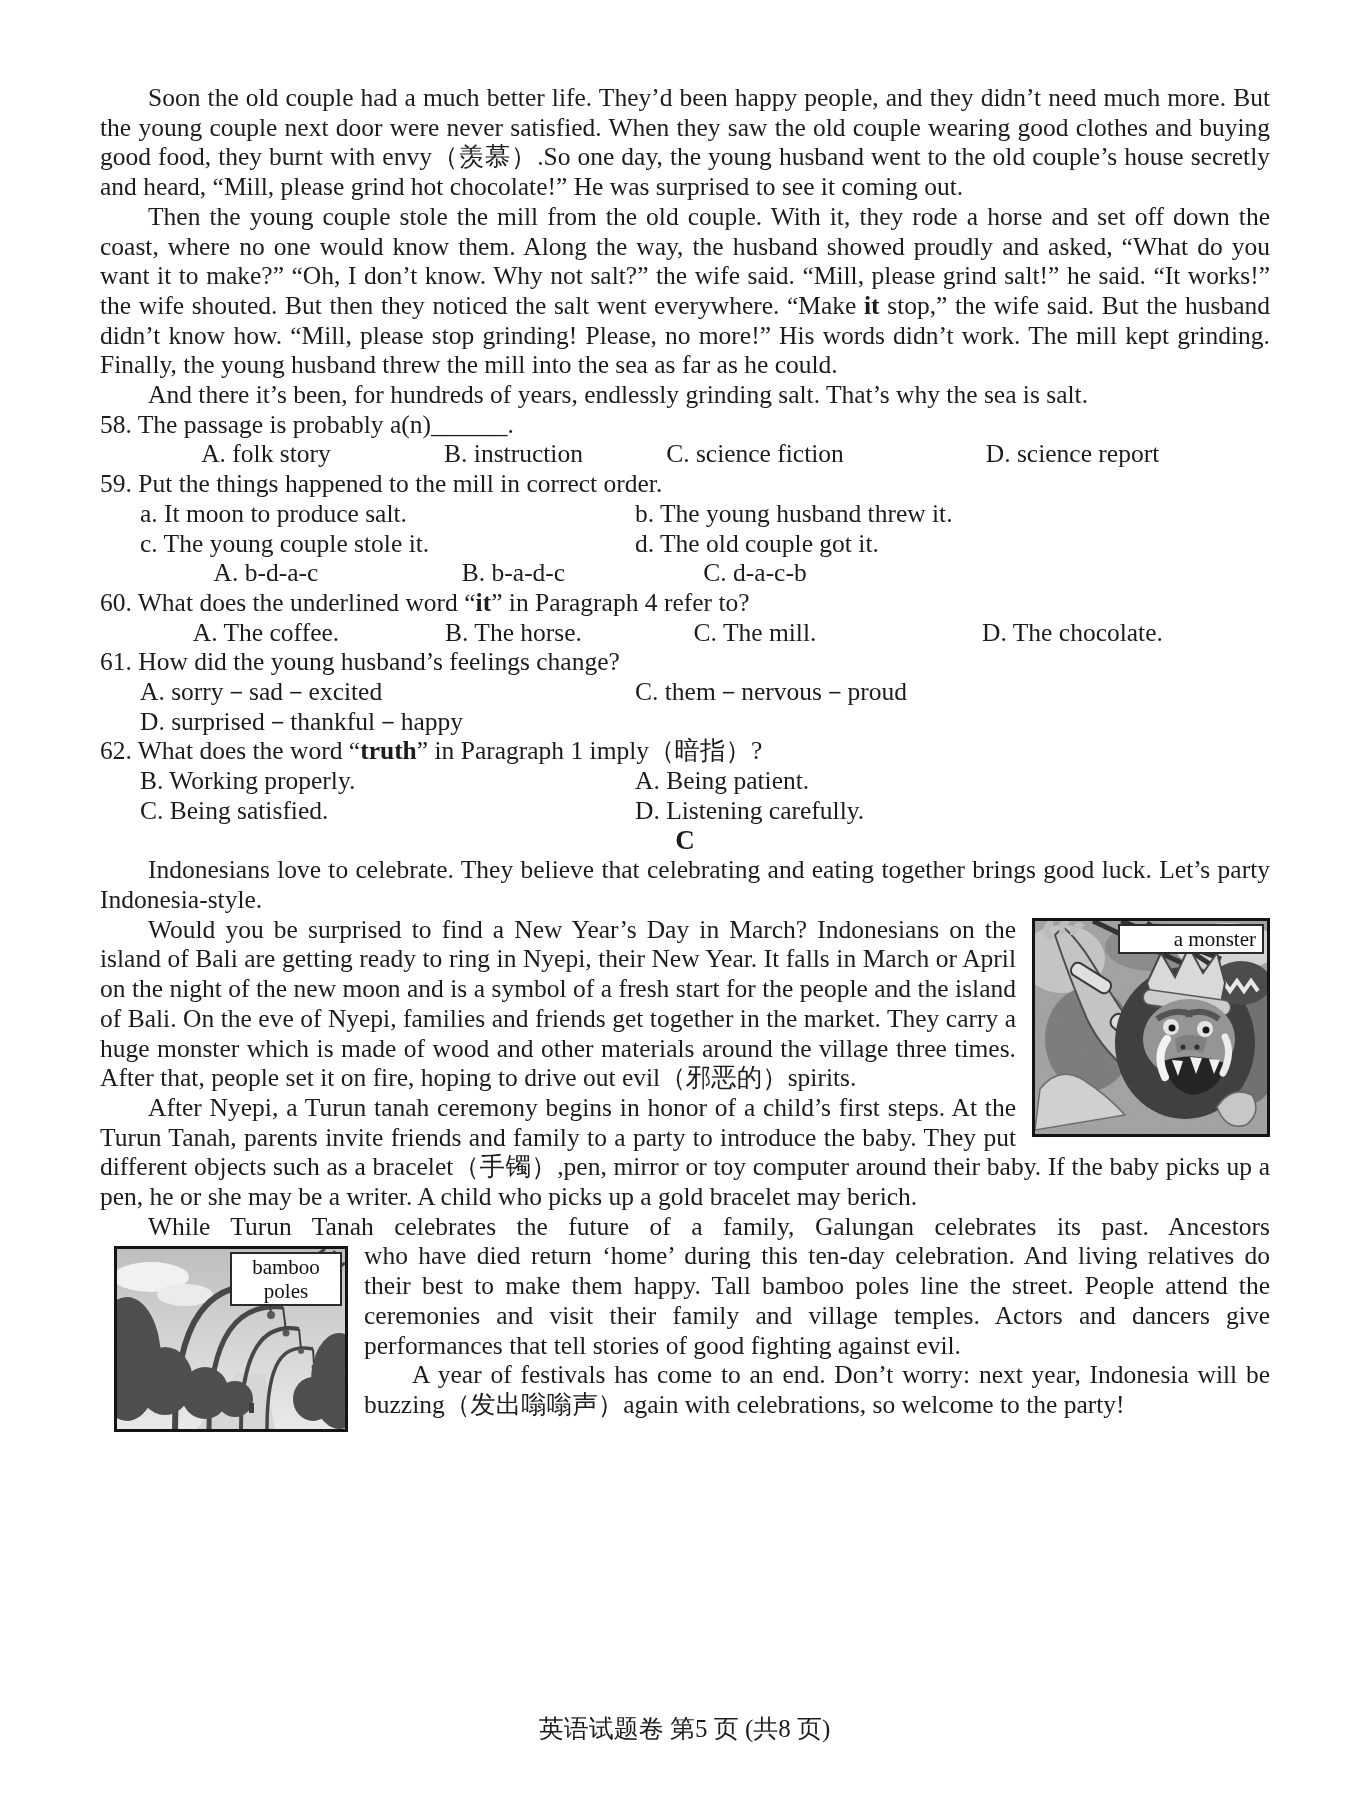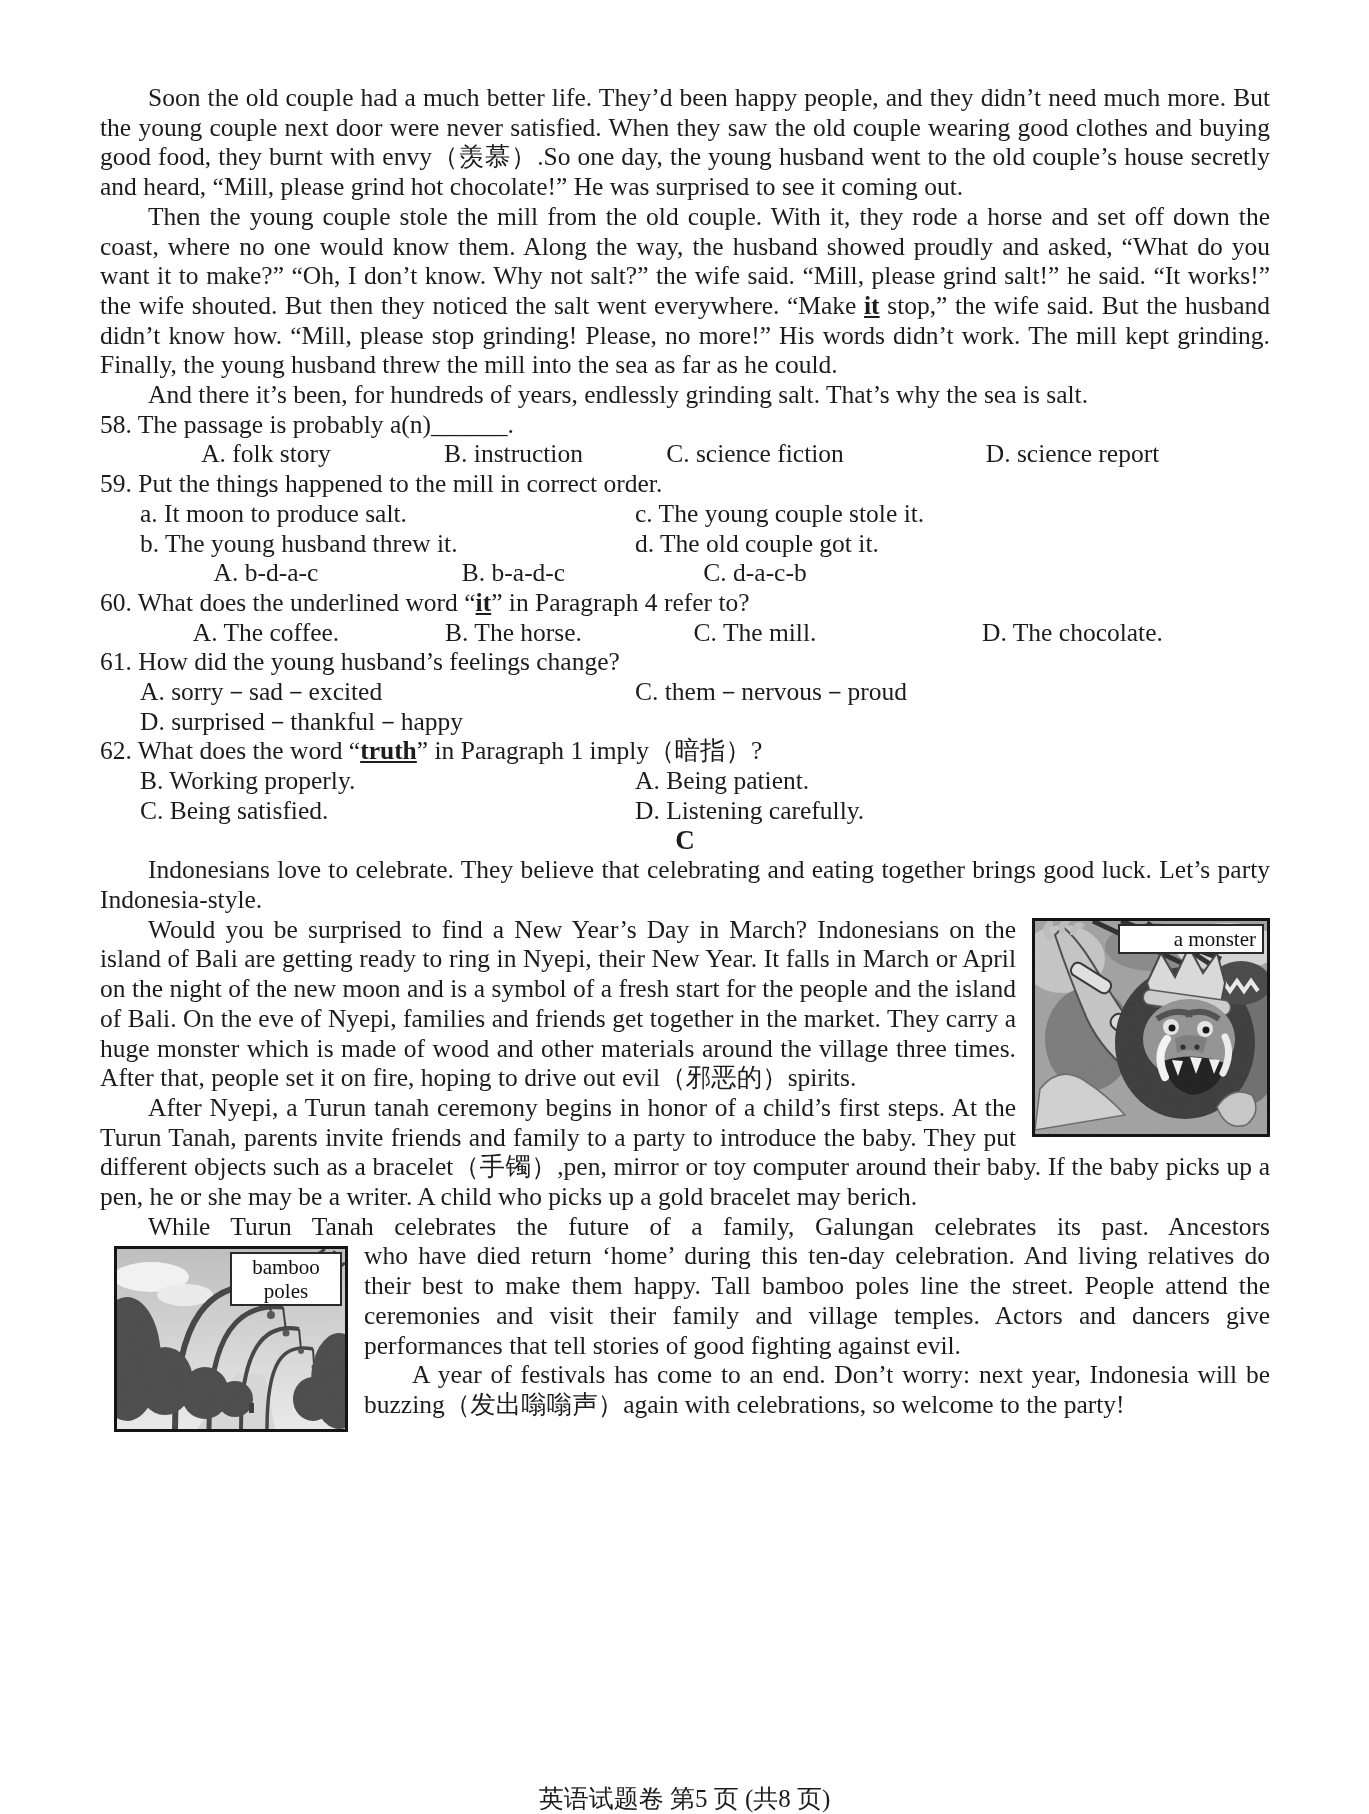--- a/index.html
+++ b/index.html
@@ -8,35 +8,35 @@
     font-family:"Liberation Serif","DejaVu Serif",serif;
     font-size:25.5px;line-height:29.7px;color:#1c1c1c;
     -webkit-font-smoothing:antialiased;overflow:hidden;
   }
   .page{position:absolute;left:100px;top:83px;width:1170px;}
   p{margin:0;}
   .para{text-align:justify;text-indent:48px;}
   .qstem{text-align:justify;}
   .opts4{display:grid;grid-template-columns:252px 243px 240px 1fr;padding-left:40px;text-align:center;}
   .opts2{display:grid;grid-template-columns:495px 1fr;padding-left:40px;}
-  .kw{font-weight:bold;text-decoration:underline;}
+  .kw{font-weight:bold;}
   .sec-head{text-align:center;font-weight:bold;font-size:27px;}
   .first-line{text-align:justify;text-align-last:justify;text-indent:48px;}
   .photo{position:relative;border:3px solid #141414;background:#9a9a9a;overflow:hidden;}
   .photo svg{display:block;width:100%;height:100%;}
   .monster-photo{float:right;width:232px;height:213px;margin:3px 0 5px 16px;}
   .bamboo-photo{float:left;width:228px;height:180px;margin:5px 16px 2px 14px;}
   .img-label{
     position:absolute;top:3px;right:3px;background:#ffffff;border:2px solid #2a2a2a;
     font-size:21px;line-height:24px;padding:1px 6px;text-align:center;color:#111;
   }
   .img-label.wrap{width:96px;}
   .img-label.nowrap{white-space:nowrap;}
   .gal-block::after{content:"";display:block;clear:both;}
-  .footer{position:absolute;left:0;top:1784px;width:1369px;text-align:center;font-size:25px;}
+  .footer{position:absolute;left:0;top:1714px;width:1369px;text-align:center;font-size:25px;}
 </style>
 </head>
 <body>
 
 <div class="page">
 
   <p class="para">Soon the old couple had a much better life. They’d been happy people, and they didn’t need much more. But the young couple next door were never satisfied. When they saw the old couple wearing good clothes and buying good food, they burnt with envy（羡慕）.So one day, the young husband went to the old couple’s house secretly and heard, “Mill, please grind hot chocolate!” He was surprised to see it coming out.</p>
   <p class="para"><span>Then the young couple stole the mill from the old couple. With it, they rode a horse and set off down the coast, where no one would know them. Along the way, the husband showed proudly and asked, “What do you want it to make?” “Oh, I don’t know. Why not salt?” the wife said. “Mill, please grind salt!” he said. “It works!” the wife shouted. But then they noticed the salt went everywhere. “Make </span><span class="kw">it</span><span> stop,” the wife said. But the husband didn’t know how. “Mill, please stop grinding! Please, no more!” His words didn’t work. The mill kept grinding. Finally, the young husband threw the mill into the sea as far as he could.</span></p>
   <p class="para">And there it’s been, for hundreds of years, endlessly grinding salt. That’s why the sea is salt.</p>
 
@@ -47,22 +47,22 @@
       <span>B. instruction</span>
       <span>C. science fiction</span>
       <span>D. science report</span>
     </div>
   </div>
 
   <div>
     <p class="qstem">59. Put the things happened to the mill in correct order.</p>
     <div class="opts2">
       <span>a. It moon to produce salt.</span>
+      <span>b. The young husband threw it.</span>
       <span>c. The young couple stole it.</span>
-      <span>b. The young husband threw it.</span>
       <span>d. The old couple got it.</span>
     </div>
     <div class="opts4">
       <span>A. b-d-a-c</span>
       <span>B. b-a-d-c</span>
       <span>C. d-a-c-b</span>
     </div>
   </div>
 
   <div>

